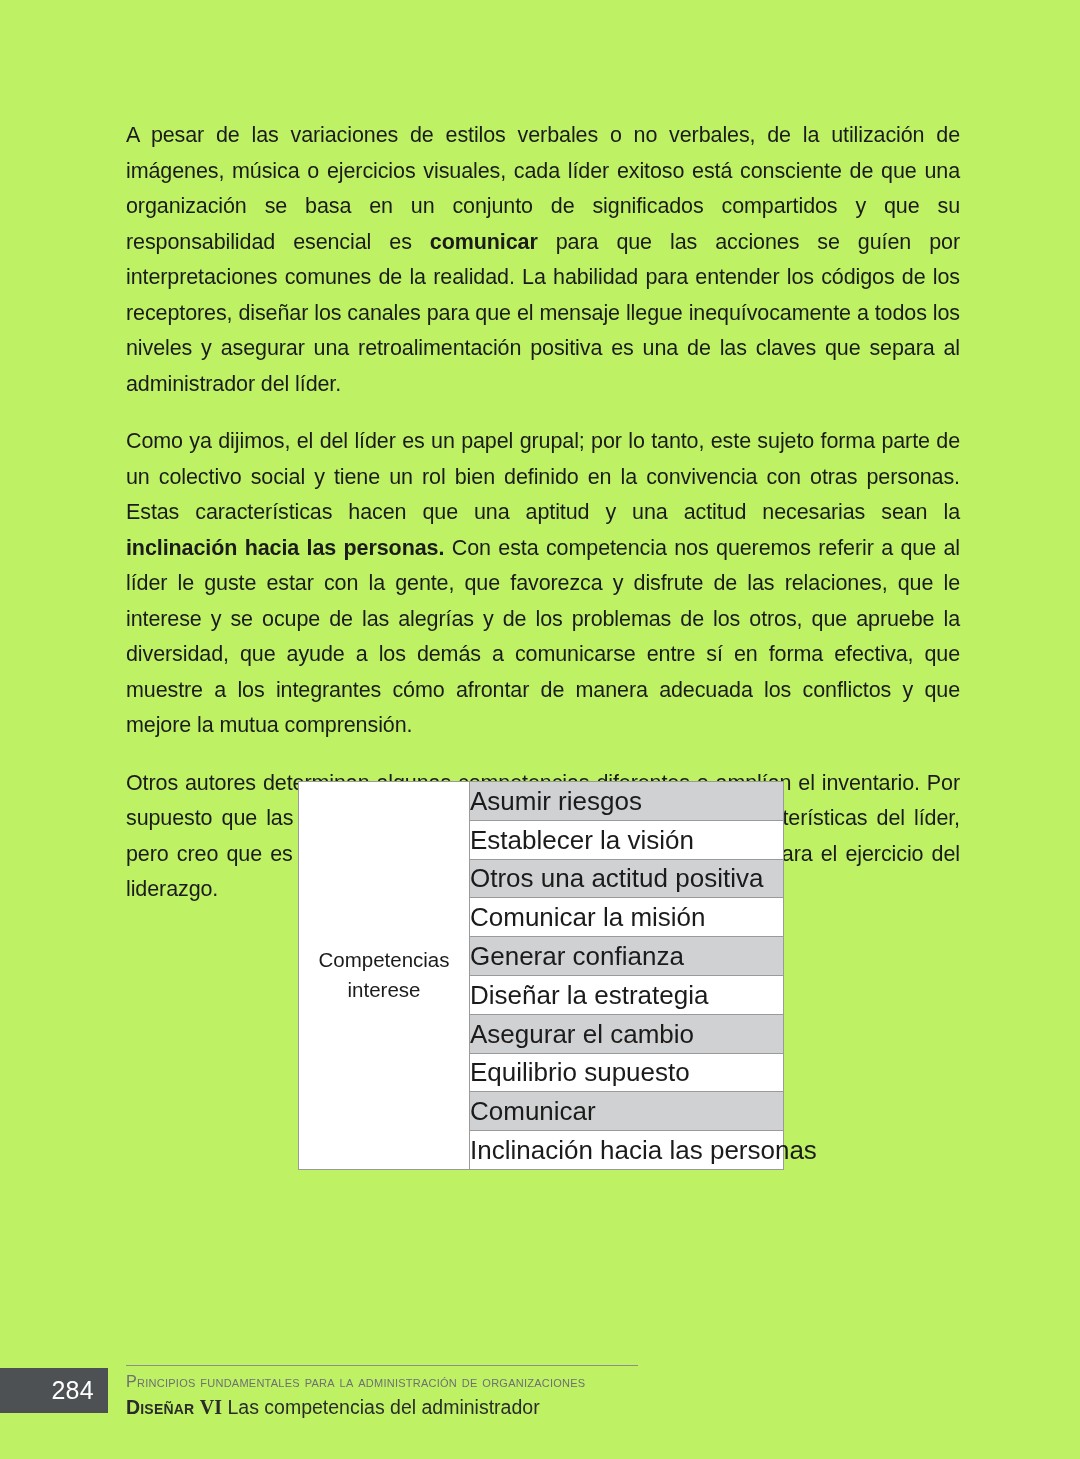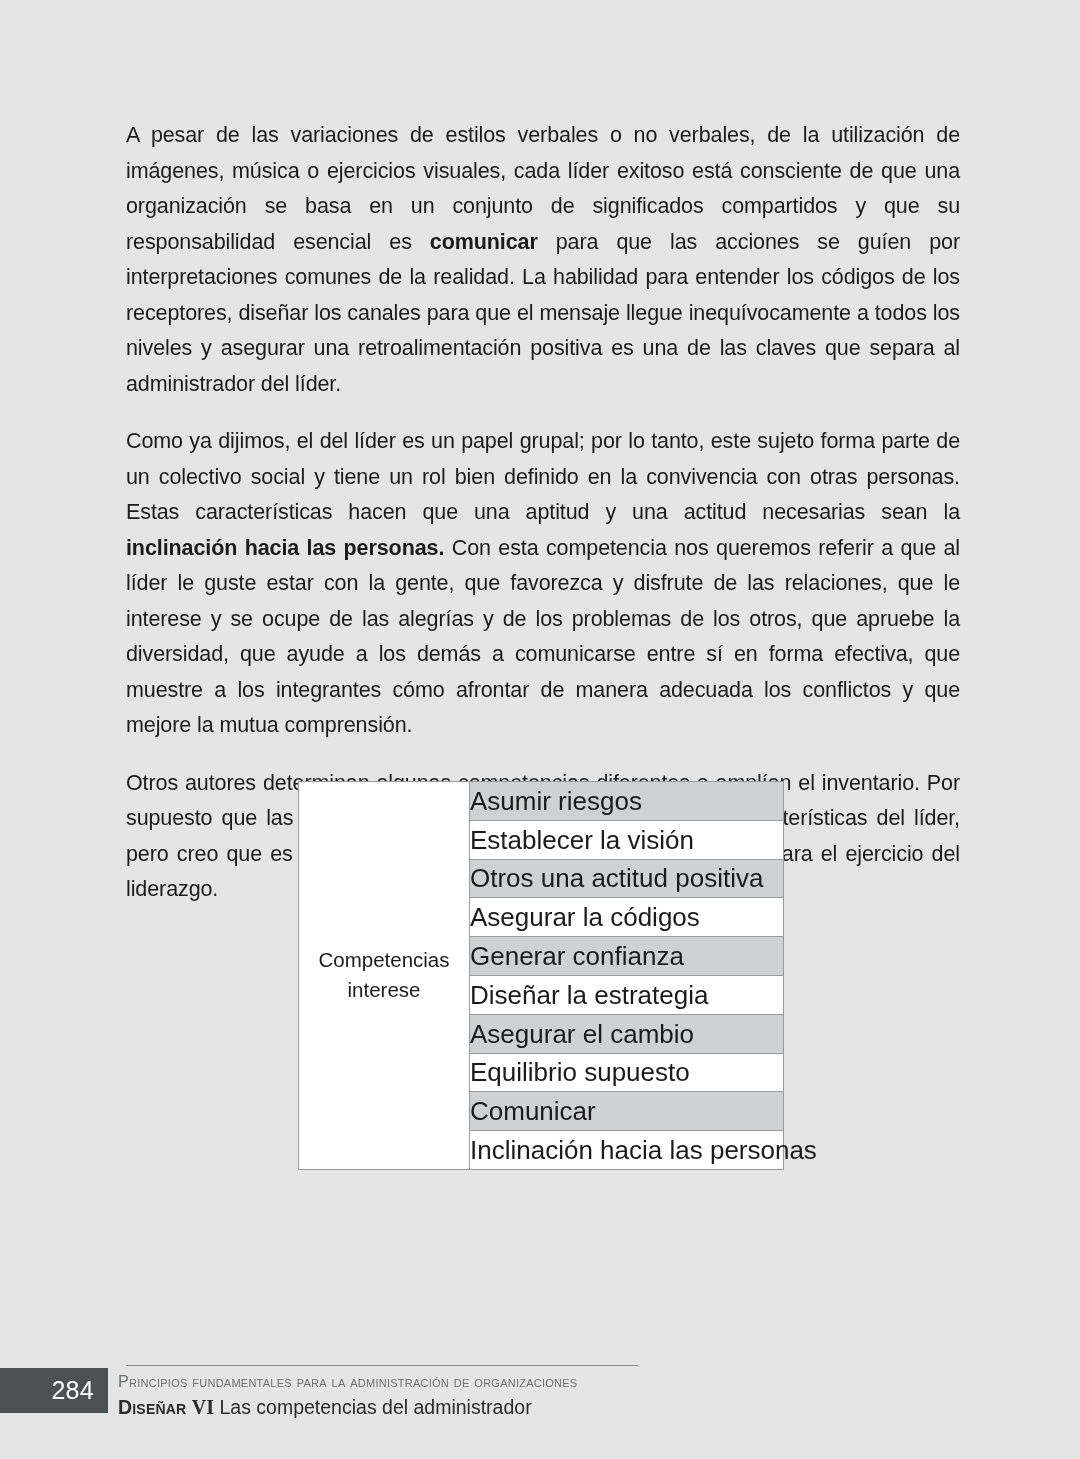--- a/index.html
+++ b/index.html
@@ -12,21 +12,21 @@
     height: 1459px;
     position: relative;
     font-family: "Liberation Sans", sans-serif;
     color: #1a1a1a;
     overflow: hidden;
   }
 
   .page {
     position: absolute;
     inset: 0;
-    background: #e5e5e5;
+    background: #bef264;
   }
 
   
   .content {
     position: absolute;
     left: 126px;
     top: 118px;
     width: 834px;
   }
 
@@ -106,21 +106,21 @@
   .footer-rule {
     position: absolute;
     left: 126px;
     top: 10px;
     width: 512px;
     height: 1px;
     background: #8d8d8d;
   }
   .footer-lines {
     position: absolute;
-    left: 118px;
+    left: 126px;
     top: 15px;
     width: 700px;
   }
   .footer-line1 {
     font-size: 16.2px;
     line-height: 23px;
     color: #6e7072;
     font-variant: small-caps;
     letter-spacing: 0.25px;
     white-space: nowrap;
@@ -162,21 +162,21 @@
             <td class="label-cell" rowspan="10">Competencias interese</td>
             <td class="item-cell shade">Asumir riesgos</td>
           </tr>
           <tr>
             <td class="item-cell plain">Establecer la visión</td>
           </tr>
           <tr>
             <td class="item-cell shade">Otros una actitud positiva</td>
           </tr>
           <tr>
-            <td class="item-cell plain">Asegurar la códigos</td>
+            <td class="item-cell plain">Comunicar la misión</td>
           </tr>
           <tr>
             <td class="item-cell shade">Generar confianza</td>
           </tr>
           <tr>
             <td class="item-cell plain">Diseñar la estrategia</td>
           </tr>
           <tr>
             <td class="item-cell shade">Asegurar el cambio</td>
           </tr>

